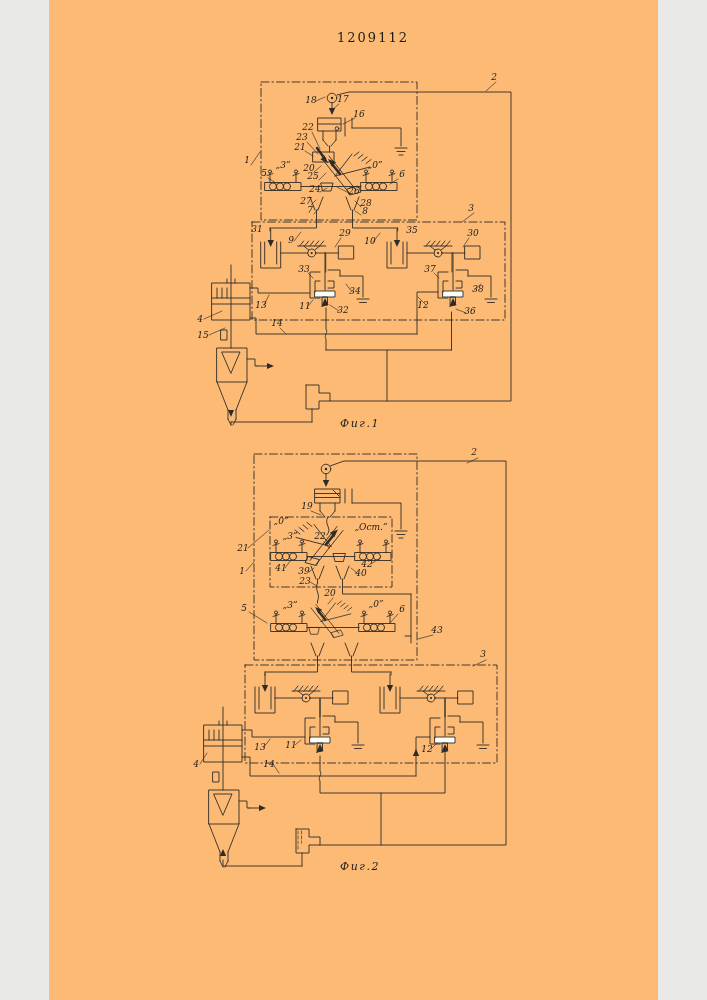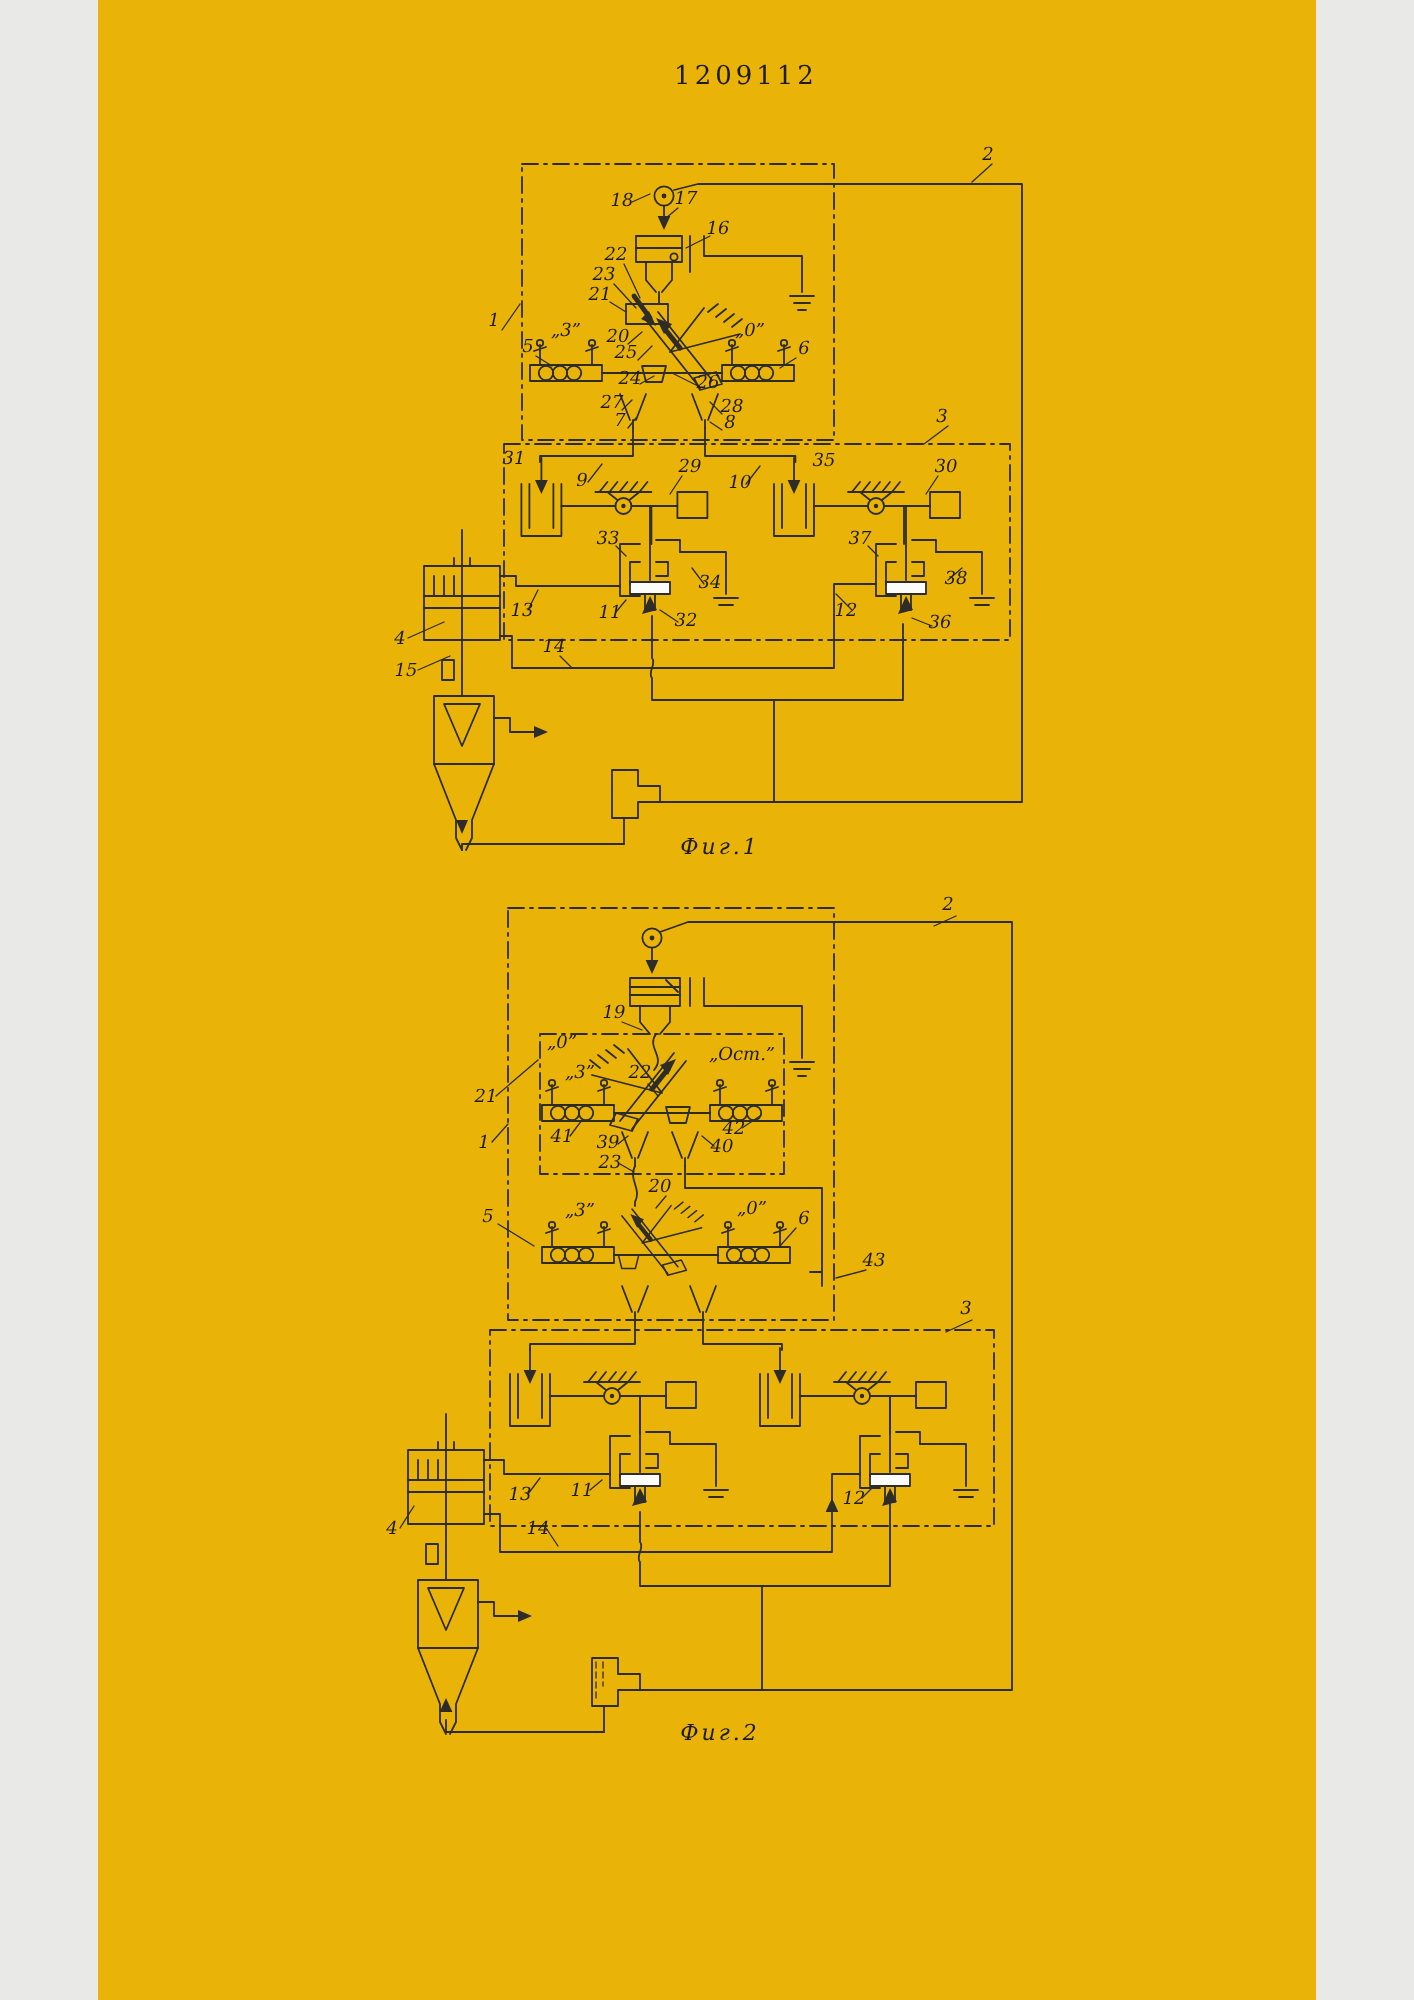--- a/index.html
+++ b/index.html
@@ -1,16 +1,16 @@
 <!DOCTYPE html>
 <html><head>
 <meta charset="utf-8">
 <style>
   html,body{margin:0;padding:0;background:#e9e9e7;}
-  .page{position:relative;width:609px;height:1000px;margin:0 auto;background:#eab308;overflow:hidden;}
+  .page{position:relative;width:609px;height:1000px;margin:0 auto;background:#fdba74;overflow:hidden;}
   svg{position:absolute;left:0;top:0;}
   .draw{fill:none;stroke:#2e2c28;stroke-width:0.9;stroke-linecap:round;stroke-linejoin:round;}
   .thin{stroke-width:0.65;}
   .dash{stroke-dasharray:8 3 1.5 3;}
   .fill{fill:#2e2c28;stroke:none;}
   .white{fill:#fcfcfa;stroke:#2e2c28;stroke-width:0.9;}
   text{font-family:"DejaVu Serif","Liberation Serif",serif;font-style:italic;fill:#1d1c1a;stroke:none;}
   .lbls text{font-size:9px;text-anchor:middle;}
   .title{font-size:13px;font-style:normal;text-anchor:middle;letter-spacing:2px;}
   .caption{font-size:11px;text-anchor:middle;letter-spacing:1.5px;}

